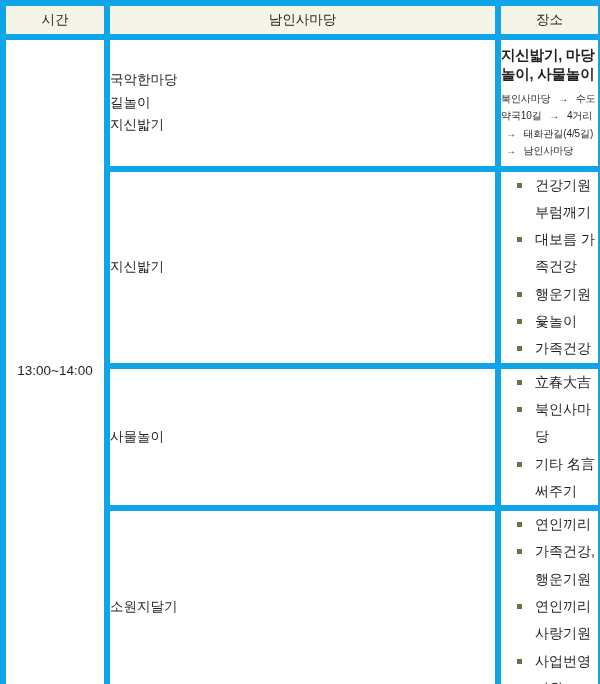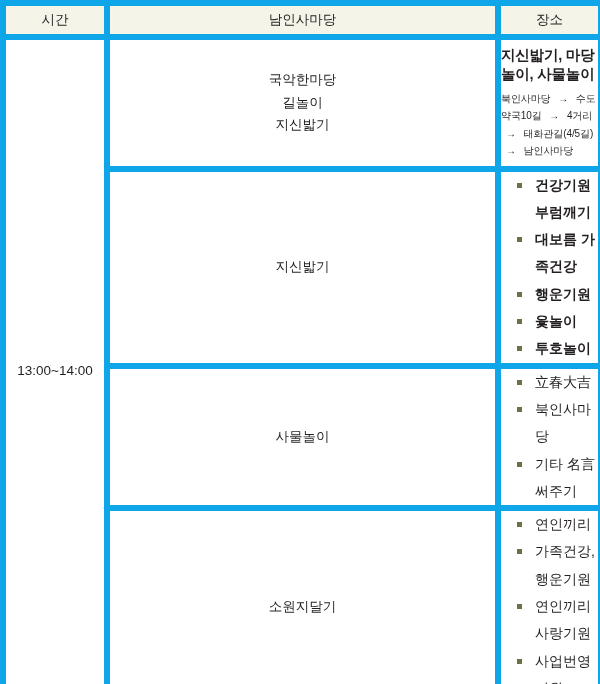--- a/index.html
+++ b/index.html
@@ -34,21 +34,21 @@
   .col-time   { width: 104px; }
   .col-detail { width: 391px; }
   .col-place  { width: 103px; }
 
   td.time-cell,
   td.place-cell {
     text-align: center;
     line-height: 1.55;
   }
   td.category-cell {
-    text-align: center;
+    text-align: left;
     line-height: 1.65;
     padding: 6px 4px;
   }
   td.detail-cell {
     padding: 9px 12px 11px 12px;
     text-align: left;
   }
   .detail-head {
     font-weight: bold;
     font-size: 14.5px;
@@ -77,21 +77,21 @@
   }
   ul.bullets li::before {
     content: "";
     position: absolute;
     left: 16px;
     top: 11px;
     width: 5px;
     height: 5px;
     background: #6f6f4a;
   }
-  ul.bullets.bold li { font-weight: bold; }
+  ul.bullets.bold li { font-weight: normal; }
   .two-col-place { white-space: pre-line; }
 </style>
 </head>
 <body>
 
 <table id="schedule-table">
   <colgroup>
     <col class="col-time">
     <col class="col-detail">
     <col class="col-place">
@@ -131,21 +131,21 @@
     </tr>
 
     <tr>
       <td class="category-cell">지신밟기</td>
       <td class="detail-cell">
         <ul class="bullets bold">
           <li>건강기원 부럼깨기</li>
           <li>대보름 가족건강</li>
           <li>행운기원</li>
           <li>윷놀이</li>
-          <li>투호놀이</li>
+          <li>가족건강</li>
         </ul>
       </td>
       <td class="place-cell">남인사마당</td>
     </tr>
 
     <tr>
       <td class="category-cell">사물놀이</td>
       <td class="detail-cell">
         <ul class="bullets">
           <li>立春大吉</li>

